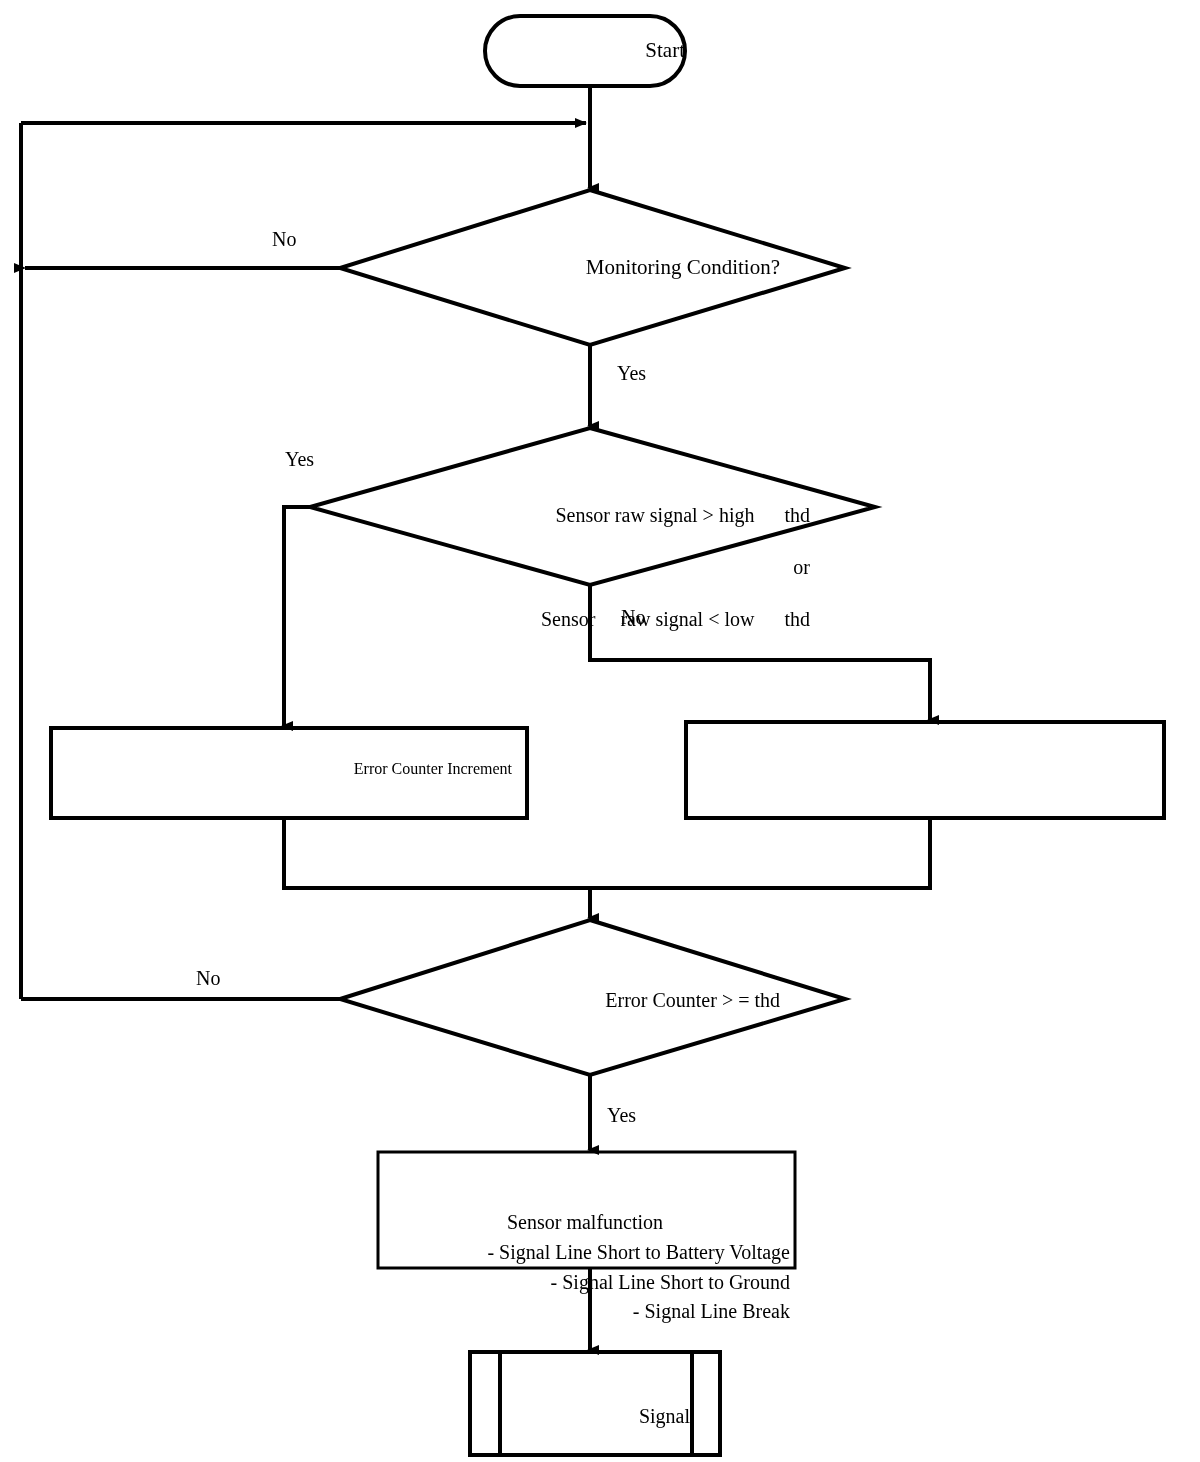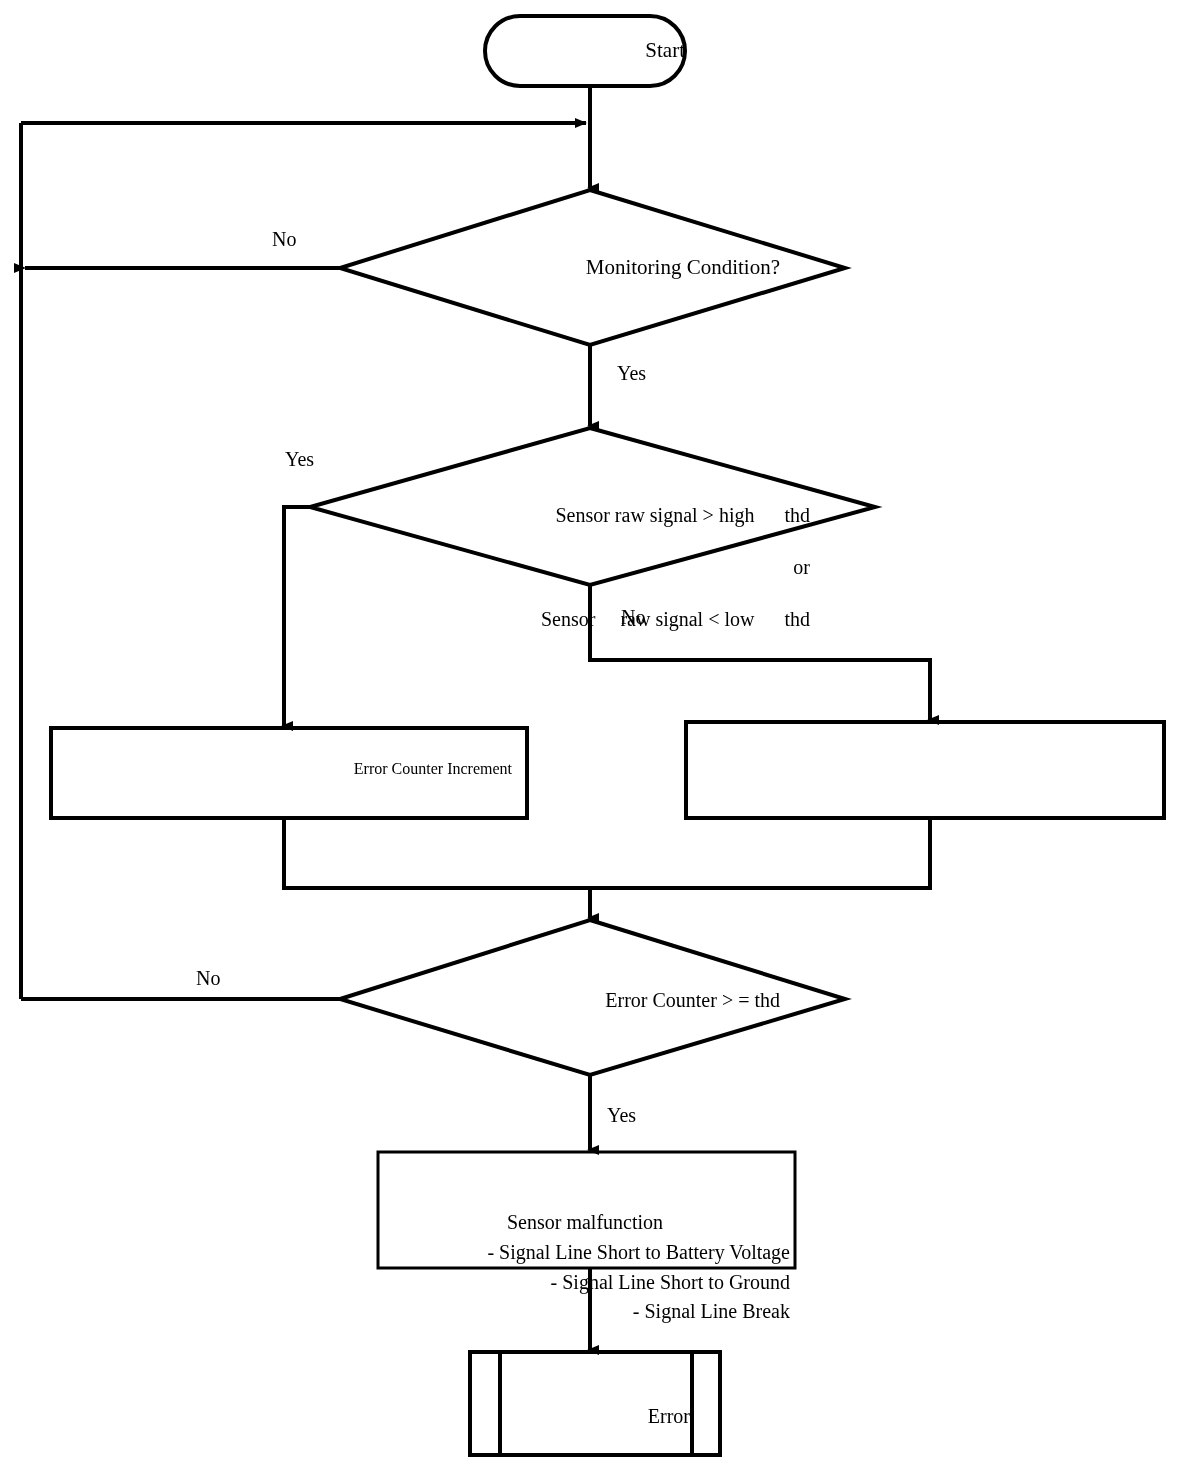--- a/index.html
+++ b/index.html
@@ -196,21 +196,21 @@
   <div class="node-text" id="dec3-label">Error Counter &gt; = thd</div>
 
   <div id="malfunction-block">
     <span id="malfunction-title">Sensor malfunction</span>
     <span class="malfunction-item">- Signal Line Short to Battery Voltage</span>
     <span class="malfunction-item">- Signal Line Short to Ground</span>
     <span class="malfunction-item">- Signal Line Break</span>
   </div>
 
   <div class="node-text" id="fault-label">
-    <span>Error</span><br>
+    <span>Signal</span><br>
     <span>Processing</span>
   </div>
 
   <div class="edge-label" style="left:272px; top:228px;">No</div>
 
   <div class="edge-label" style="left:617px; top:362px;">Yes</div>
 
   <div class="edge-label" style="left:285px; top:448px;">Yes</div>
 
   <div class="edge-label" style="left:621px; top:606px;">No</div>

